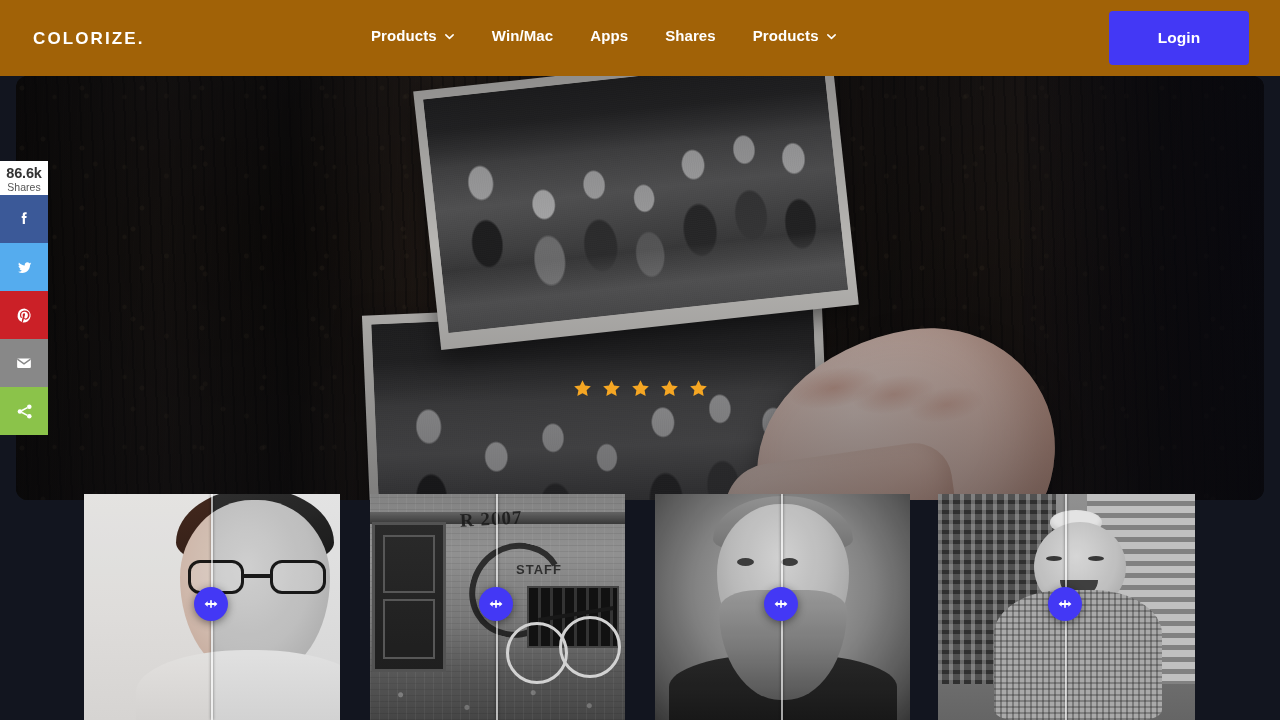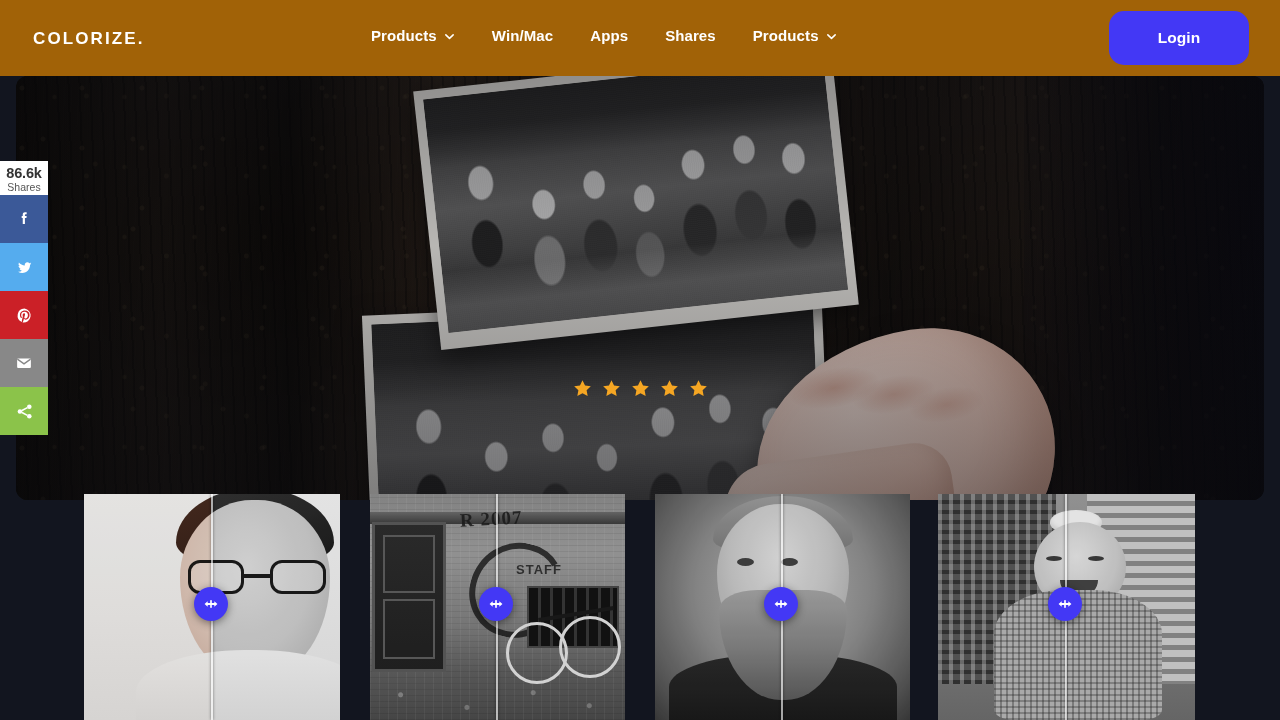--- a/index.html
+++ b/index.html
@@ -27,21 +27,21 @@
   .navitem{
     display:flex; align-items:center; gap:7px;
     color:#ffffff; font-size:15px; font-weight:700; letter-spacing:.1px;
     padding:0 0; margin-right:37px; cursor:pointer; white-space:nowrap;
   }
   .navitem:last-child{margin-right:0;}
   .chev{ display:inline-block; width:11px; height:11px; position:relative; top:1px; }
   .chev svg{display:block;}
   .login-btn{
     position:absolute; right:31px; top:11px;
-    width:140px; height:54px; border-radius:15px;
+    width:140px; height:54px; border-radius:4px;
     background:#4338f5; color:#fff; font-size:15.5px; font-weight:700;
     display:flex; align-items:center; justify-content:center;
     border:none; cursor:pointer; letter-spacing:.1px;
   }
 
   
   .share-rail{
     position:absolute; left:0; top:161px; width:48px; z-index:60;
   }
   .share-count{

